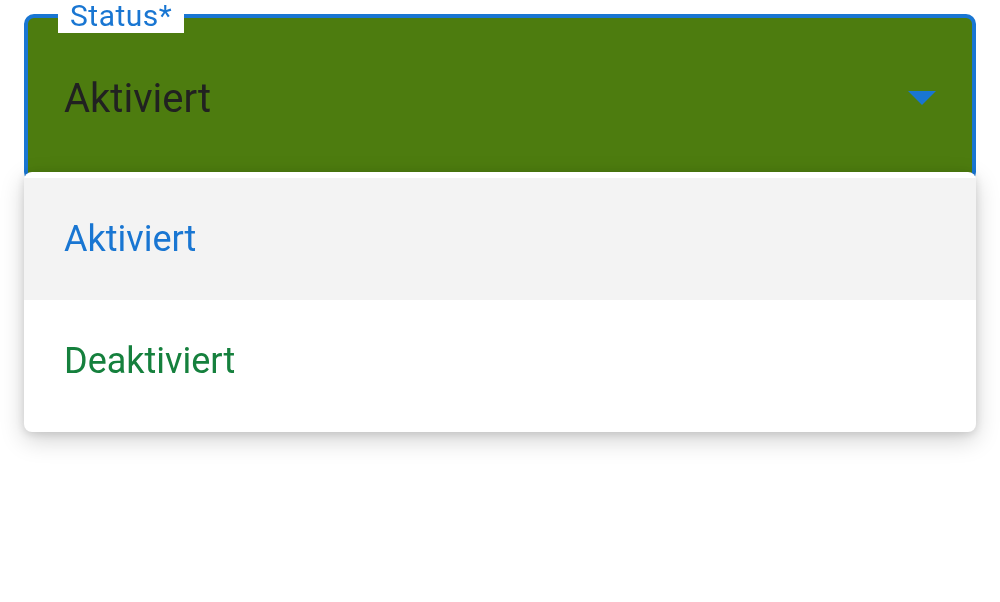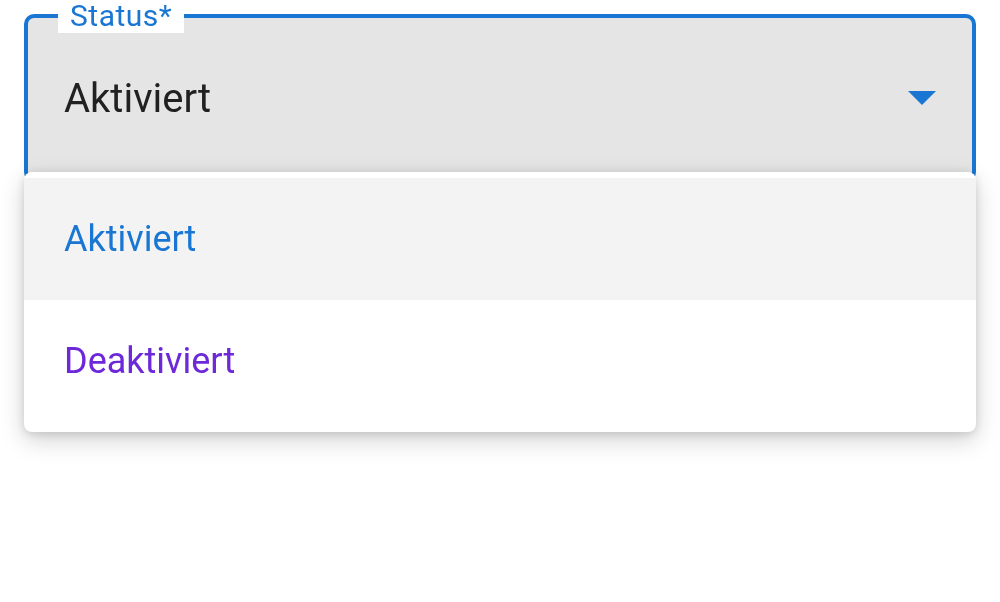--- a/index.html
+++ b/index.html
@@ -17,21 +17,21 @@
     .select-wrapper {
       position: absolute;
       left: 24px;
       top: 14px;
       width: 952px;
     }
     .select-box {
       position: relative;
       border: 4px solid #1976d2;
       border-radius: 10px;
-      background: #e5e5e5;
+      background: #4d7c0f;
       height: 168px;
       display: flex;
       align-items: center;
       padding-left: 36px;
       padding-right: 36px;
       justify-content: space-between;
     }
     .floating-label {
       position: absolute;
       top: -20px;
@@ -63,21 +63,21 @@
       background: #ffffff;
       border-radius: 8px;
       box-shadow: 0 8px 24px rgba(0,0,0,0.18), 0 2px 8px rgba(0,0,0,0.12);
       overflow: hidden;
       padding-top: 6px;
       padding-bottom: 10px;
     }
     .menu-item {
       padding: 40px 40px;
       font-size: 36px;
-      color: #6d28d9;
+      color: #15803d;
       cursor: pointer;
       font-weight: 400;
     }
     .menu-item.selected {
       background: #f3f3f3;
       color: #1976d2;
     }
   </style>
 </head>
 <body>

